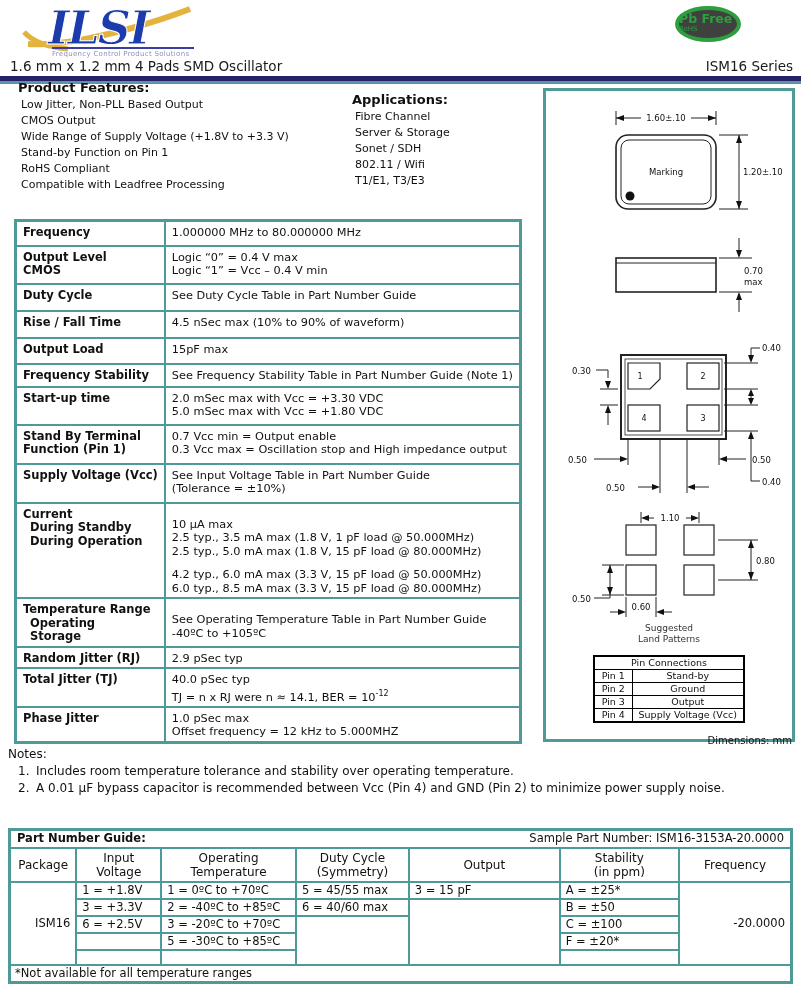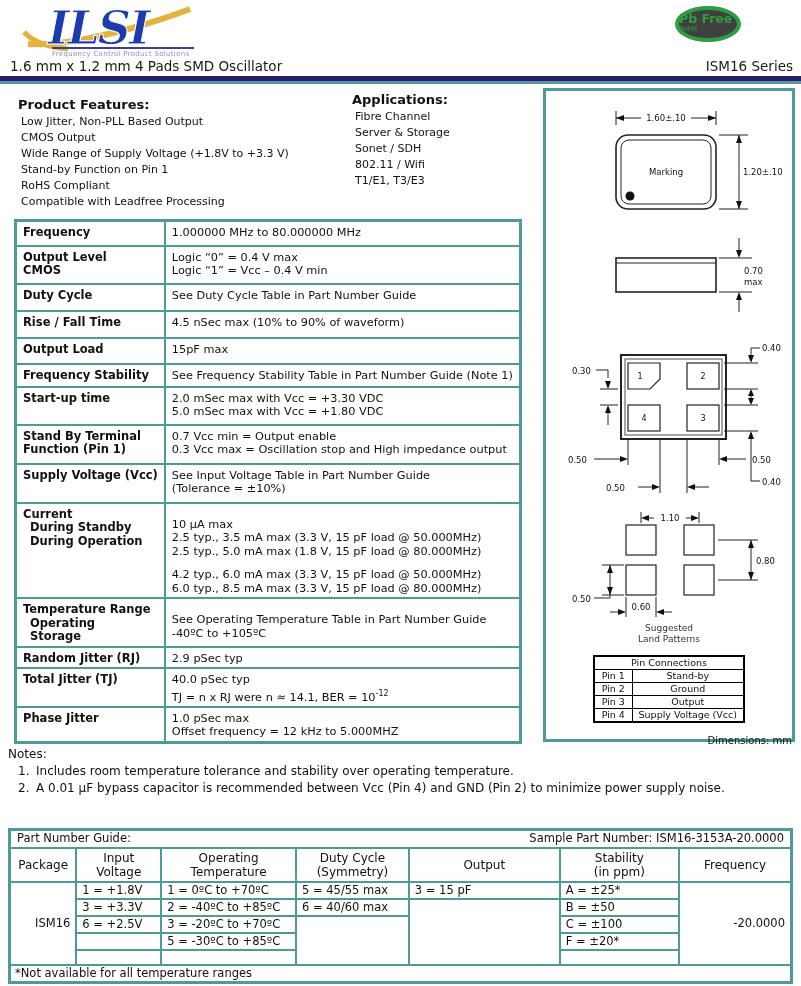--- a/index.html
+++ b/index.html
@@ -14,21 +14,21 @@
   .doc-title{position:absolute;left:10px;top:58px;font-size:13.5px;color:#1a1a1a}
   .series{position:absolute;right:8px;top:58px;font-size:13.5px;color:#1a1a1a}
   .badge{position:absolute;right:60px;top:6px;width:66px;height:36px;border:4px solid #2f9e3f;
          border-radius:50%;color:#2f9e3f;background:#404040}
   .badge .l1{font-size:12.5px;font-weight:bold;margin-top:2px;line-height:13px}
   .badge .l2{font-size:7px;line-height:8px}
   .rule1{position:absolute;left:0;top:76px;width:801px;height:5px;background:#262268}
   .rule2{position:absolute;left:0;top:81px;width:801px;height:3px;background:#5d95a6}
 
   
-  .features{position:absolute;left:18px;top:97px;width:330px}
+  .features{position:absolute;left:18px;top:80px;width:330px}
   .apps{position:absolute;left:352px;top:92px;width:185px}
   .fe-h{font-size:13px;font-weight:bold;margin-bottom:2px}
   .fe-i{font-size:11px;line-height:16px;padding-left:3px;white-space:nowrap}
 
   
   table{border-collapse:collapse}
   .spec{position:absolute;left:14px;top:219px;width:507px;border:3px solid #4e9a98}
   .spec td{border:2px solid #4e9a98;vertical-align:top;padding:4px 6px 2px;
            font-size:11.3px;line-height:13.5px}
   .spec .lbl{width:141px;font-weight:bold;font-size:11.5px}
@@ -56,21 +56,21 @@
   .notes-h{font-size:12px;line-height:17px}
   .note-item{display:flex;font-size:12px;line-height:17px}
   .note-num{width:28px;padding-left:10px}
 
   
   .png{position:absolute;left:8px;top:828px;width:785px;border:3px solid #4e9a98}
   .png td{border:2px solid #4e9a98;font-size:11.5px;padding:1px 5px;white-space:nowrap;
           height:15px;line-height:13px;vertical-align:middle}
   .png .title-td{height:18px;padding:1px 6px}
   .png .flexrow{display:flex;justify-content:space-between;align-items:center}
-  .png .b{font-weight:normal}
+  .png .b{font-weight:bold}
   .png .hd{text-align:center;font-size:12px;line-height:14px;height:30px;padding:2px}
   .png .ctr{text-align:right}
   .png .foot-td{height:16px;font-size:11.5px;padding-left:4px}
 </style>
 </head>
 <body>
 
 <div class="logo-wrap">
   <svg width="180" height="56" viewBox="0 0 180 56">
     <path d="M6,42 C40,44 80,34 110,26 C135,19 155,12 168,7" fill="none" stroke="#e3b33d" stroke-width="6"></path>
@@ -191,21 +191,21 @@
   </tr>
   <tr>
     <td class="lbl">
           <div>Current</div>
           <div class="ind">During Standby</div>
           <div class="ind">During Operation</div>
         </td>
     <td class="val">
       <div class="sp"></div>
       <div>10 µA max</div>
-      <div>2.5 typ., 3.5 mA max (3.3 V, 15 pF load @ 50.000MHz)</div>
+      <div>2.5 typ., 3.5 mA max (1.8 V, 1 pF load @ 50.000MHz)</div>
       <div>2.5 typ., 5.0 mA max (1.8 V, 15 pF load @ 80.000MHz)</div>
       <div class="sp"></div>
       <div>4.2 typ., 6.0 mA max (3.3 V, 15 pF load @ 50.000MHz)</div>
       <div>6.0 typ., 8.5 mA max (3.3 V, 15 pF load @ 80.000MHz)</div>
     </td>
   </tr>
   <tr style="height:43px">
     <td class="lbl">
           <div>Temperature Range</div>
           <div class="ind">Operating</div>

